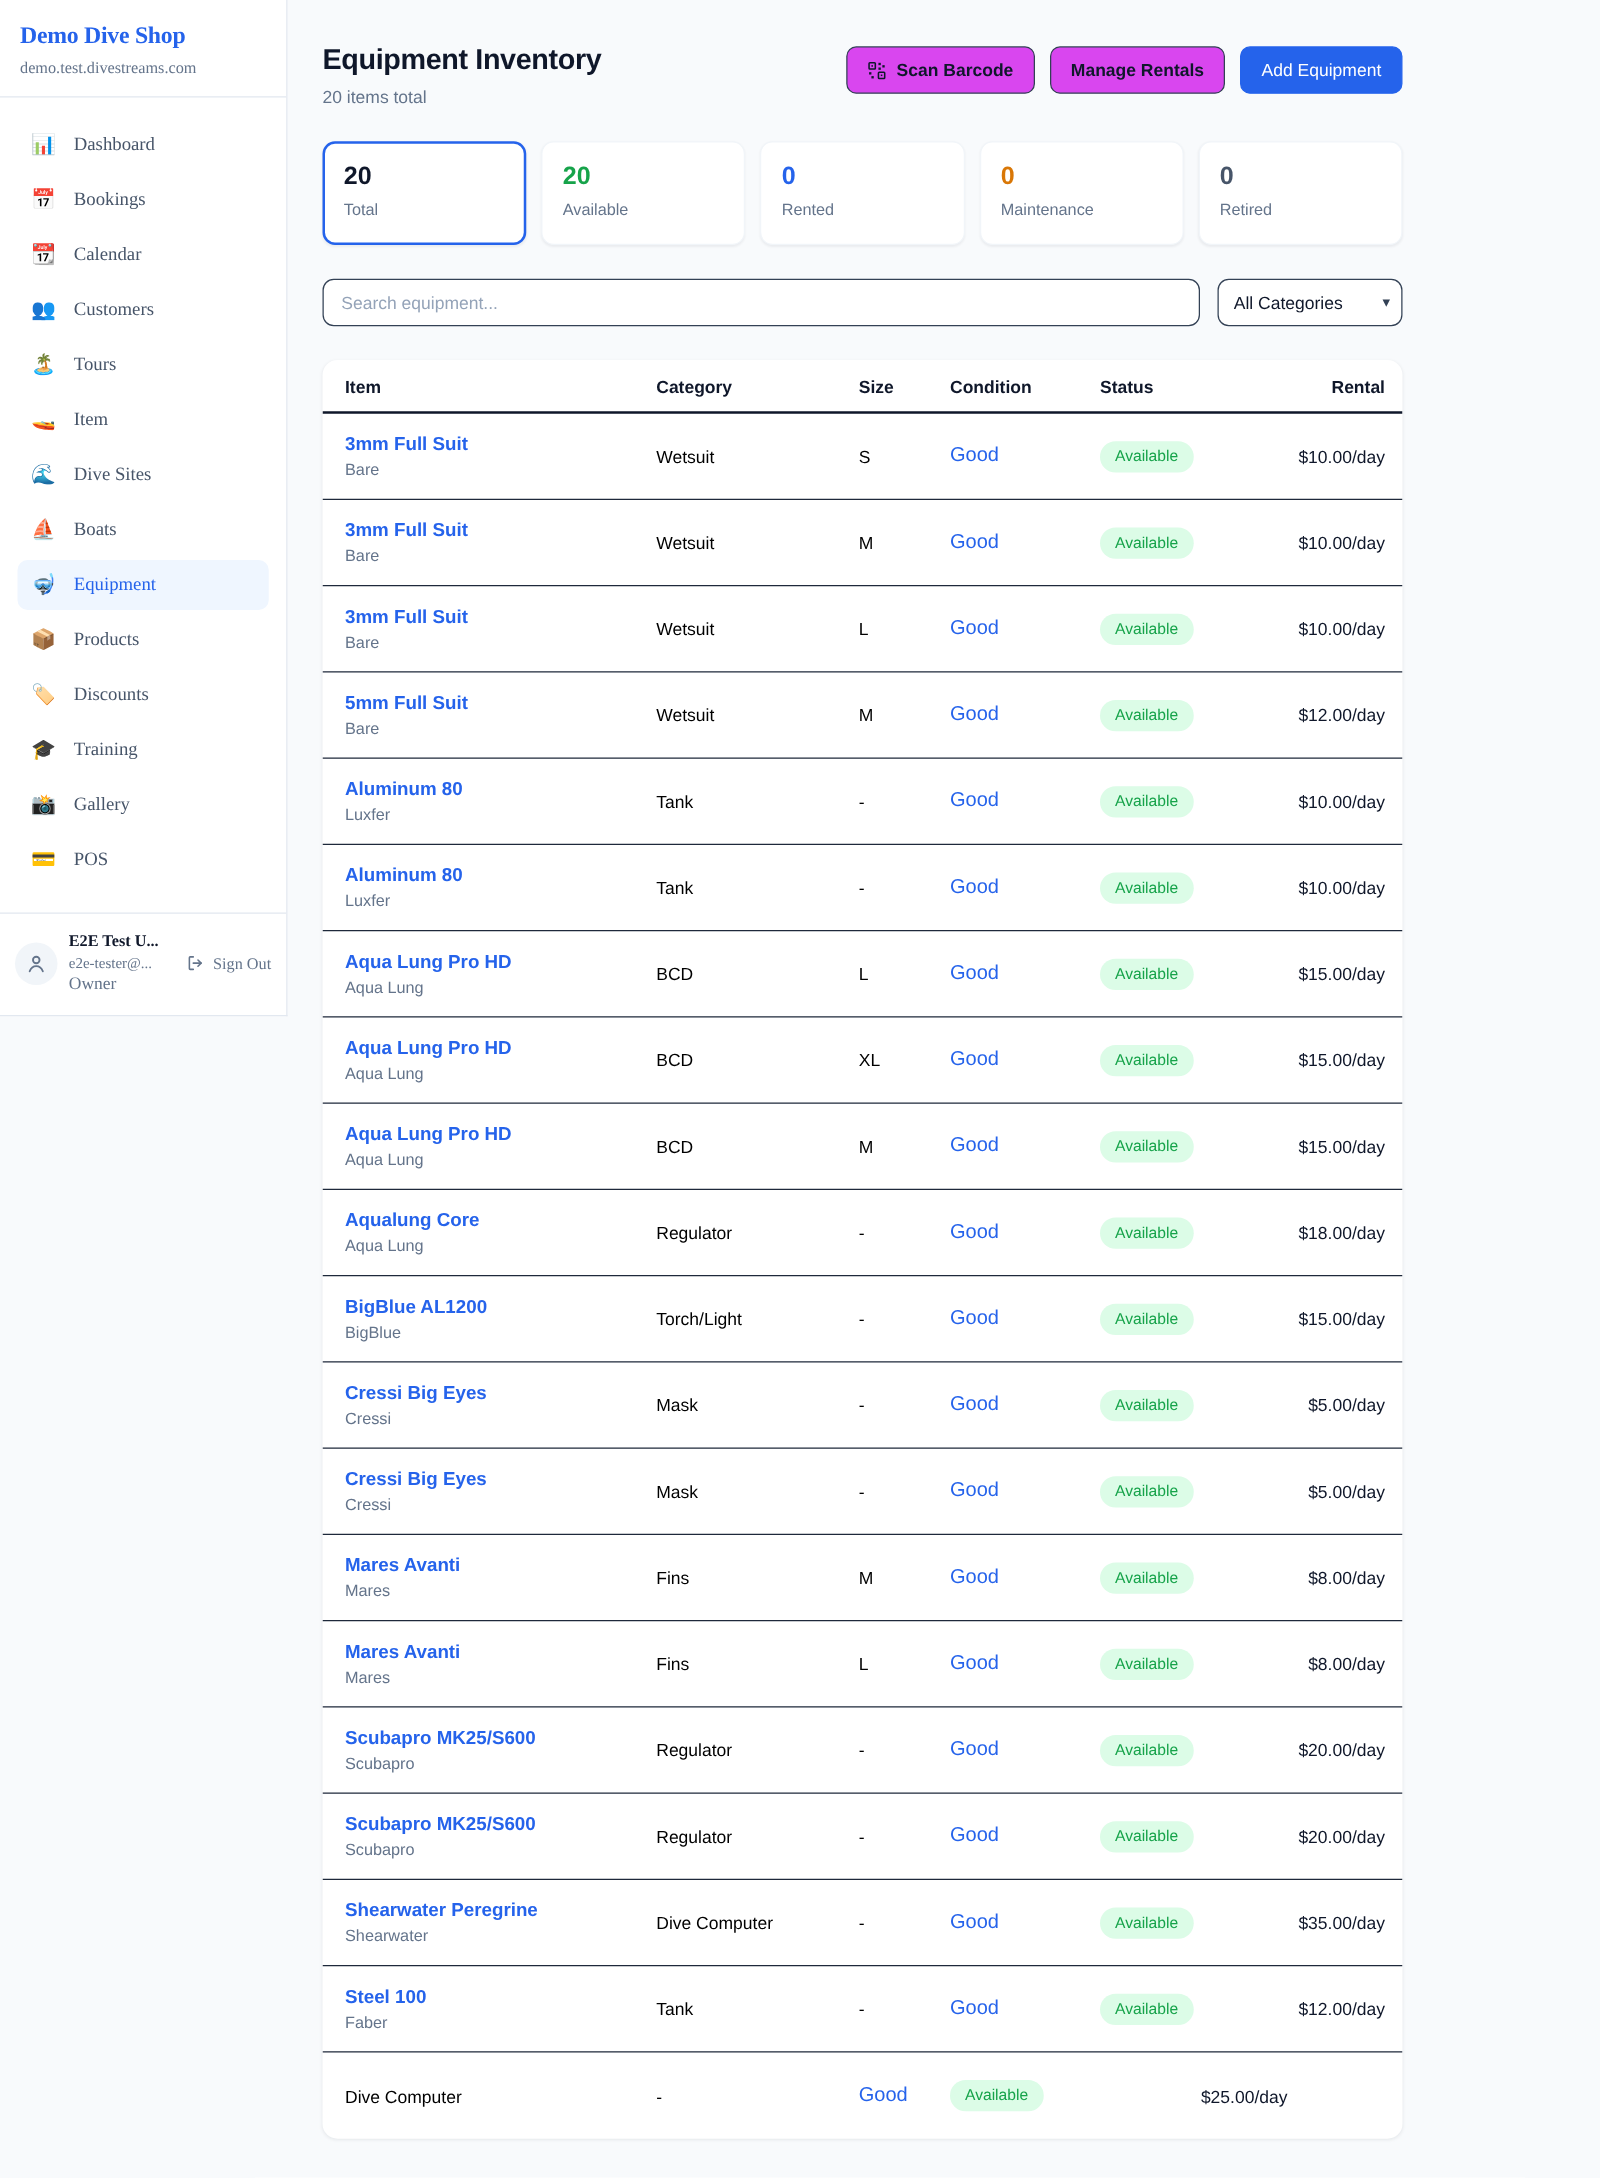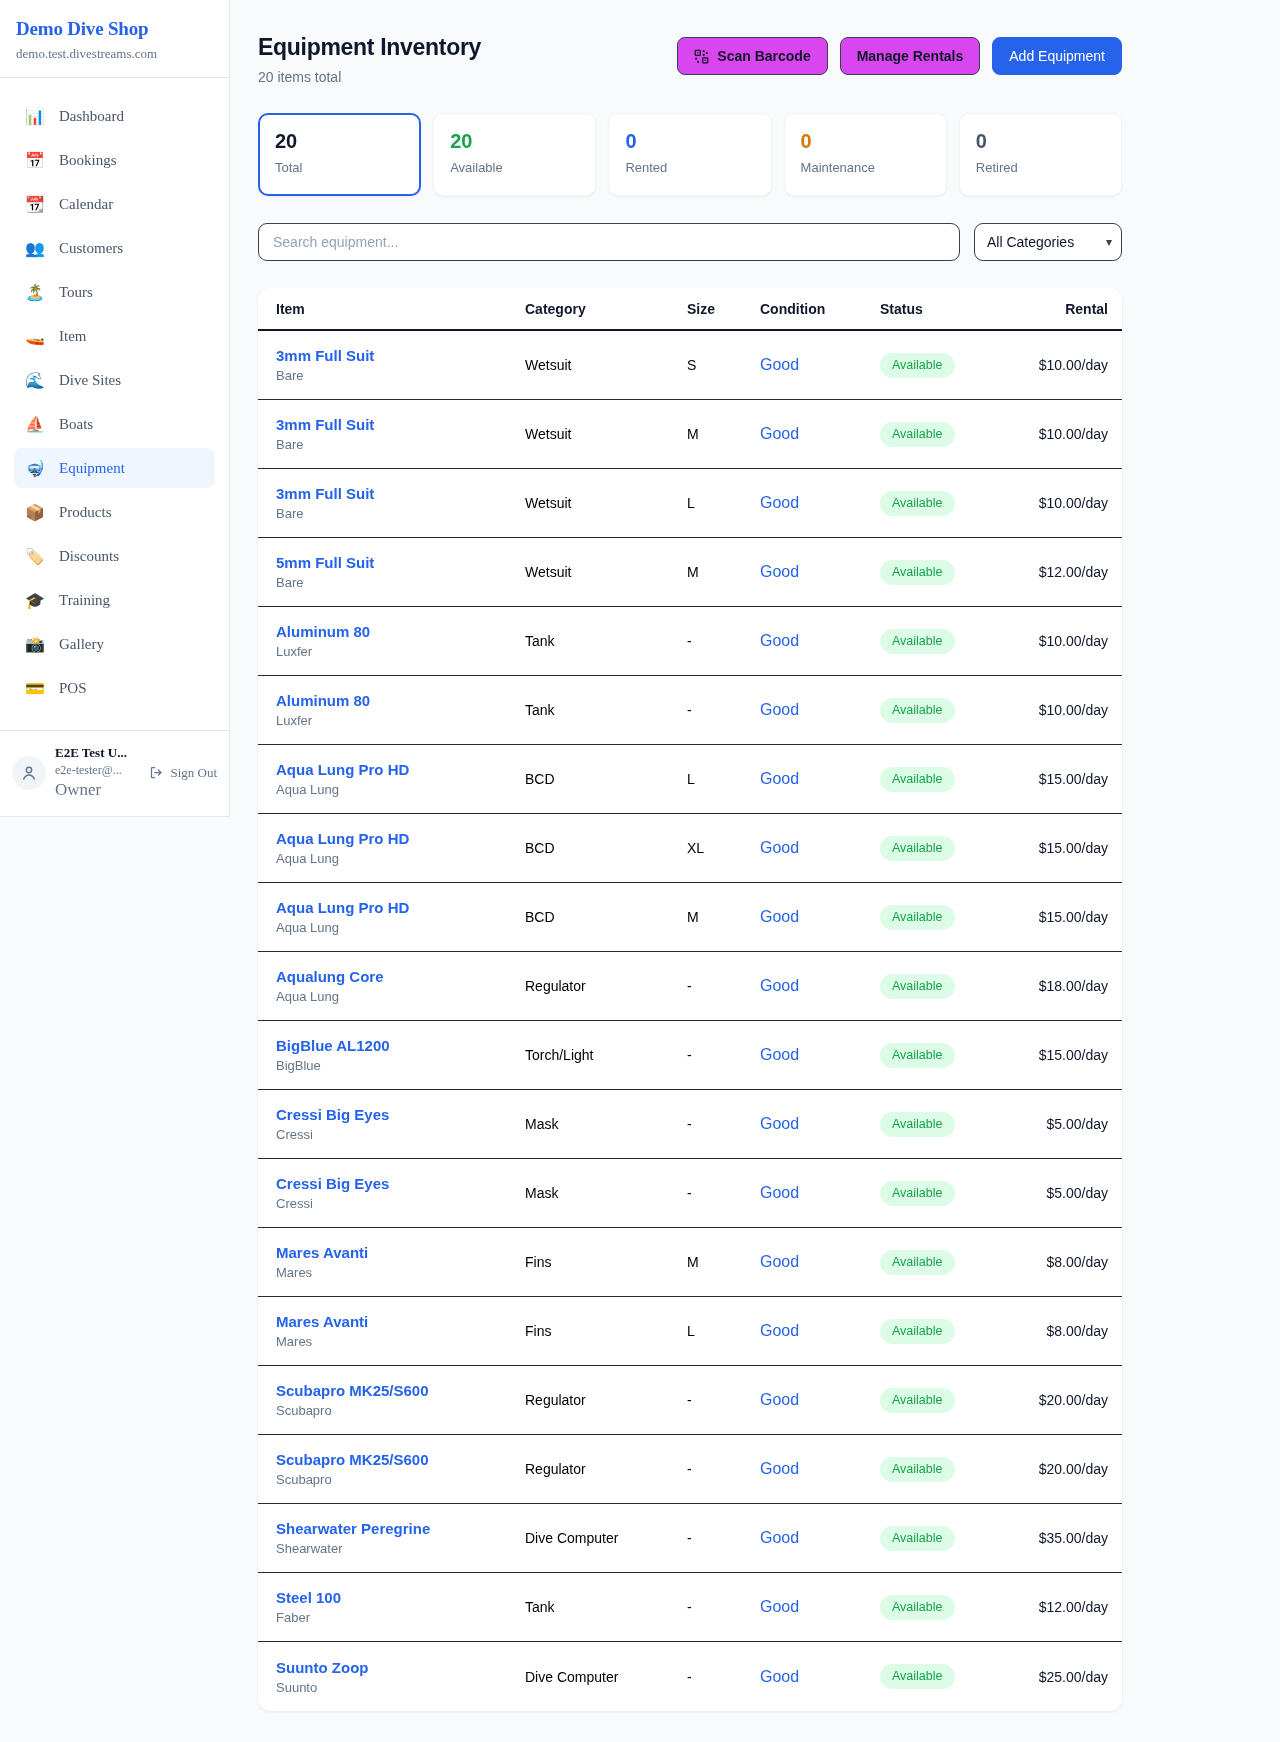--- a/index.html
+++ b/index.html
@@ -27,21 +27,21 @@
     border-top:1px solid #e2e8f0; margin-top:8px; padding:14px 12px 16px;
     display:flex; align-items:center; gap:9px;
   }
   .avatar {
     width:34px; height:34px; border-radius:50%; background:#f1f5f9; flex:0 0 34px;
     display:flex; align-items:center; justify-content:center;
   }
   .user-info { flex:1 1 auto; min-width:0; }
   .user-name { font-size:13px; font-weight:700; color:#0f172a; white-space:nowrap; }
   .user-email { font-size:12px; color:#64748b; margin-top:2px; white-space:nowrap; }
-  .user-role { font-size:17px; color:#64748b; margin-top:2px; }
+  .user-role { font-size:14px; color:#64748b; margin-top:2px; }
   .signout { display:flex; align-items:center; gap:6px; color:#64748b; font-size:13px; cursor:pointer; white-space:nowrap; }
   
   .main { position:absolute; top:0; left:230px; width:1050px; padding:34px 158px 0 28px; }
   .page-head { display:flex; justify-content:space-between; align-items:flex-start; }
   .page-title { font-size:23px; font-weight:700; color:#0f172a; letter-spacing:-0.3px; }
   .page-sub { font-size:14px; color:#64748b; margin-top:8px; }
   .head-actions { display:flex; gap:12px; margin-top:3px; }
   .btn {
     display:inline-flex; align-items:center; gap:8px; height:38px; padding:0 16px;
     border-radius:8px; font-size:14px; font-weight:700; cursor:pointer;
@@ -546,24 +546,20 @@
           <div class="cell">-</div>
           <div>
             <span class="cond-link">Good</span>
           </div>
           <div>
             <span class="pill">Available</span>
           </div>
           <div class="cell-rental">$12.00/day</div>
         </div>
         <div class="tgrid trow">
-          <div>
-            <div class="item-name">Suunto Zoop</div>
-            <div class="item-brand">Suunto</div>
-          </div>
           <div class="cell">Dive Computer</div>
           <div class="cell">-</div>
           <div>
             <span class="cond-link">Good</span>
           </div>
           <div>
             <span class="pill">Available</span>
           </div>
           <div class="cell-rental">$25.00/day</div>
         </div>

